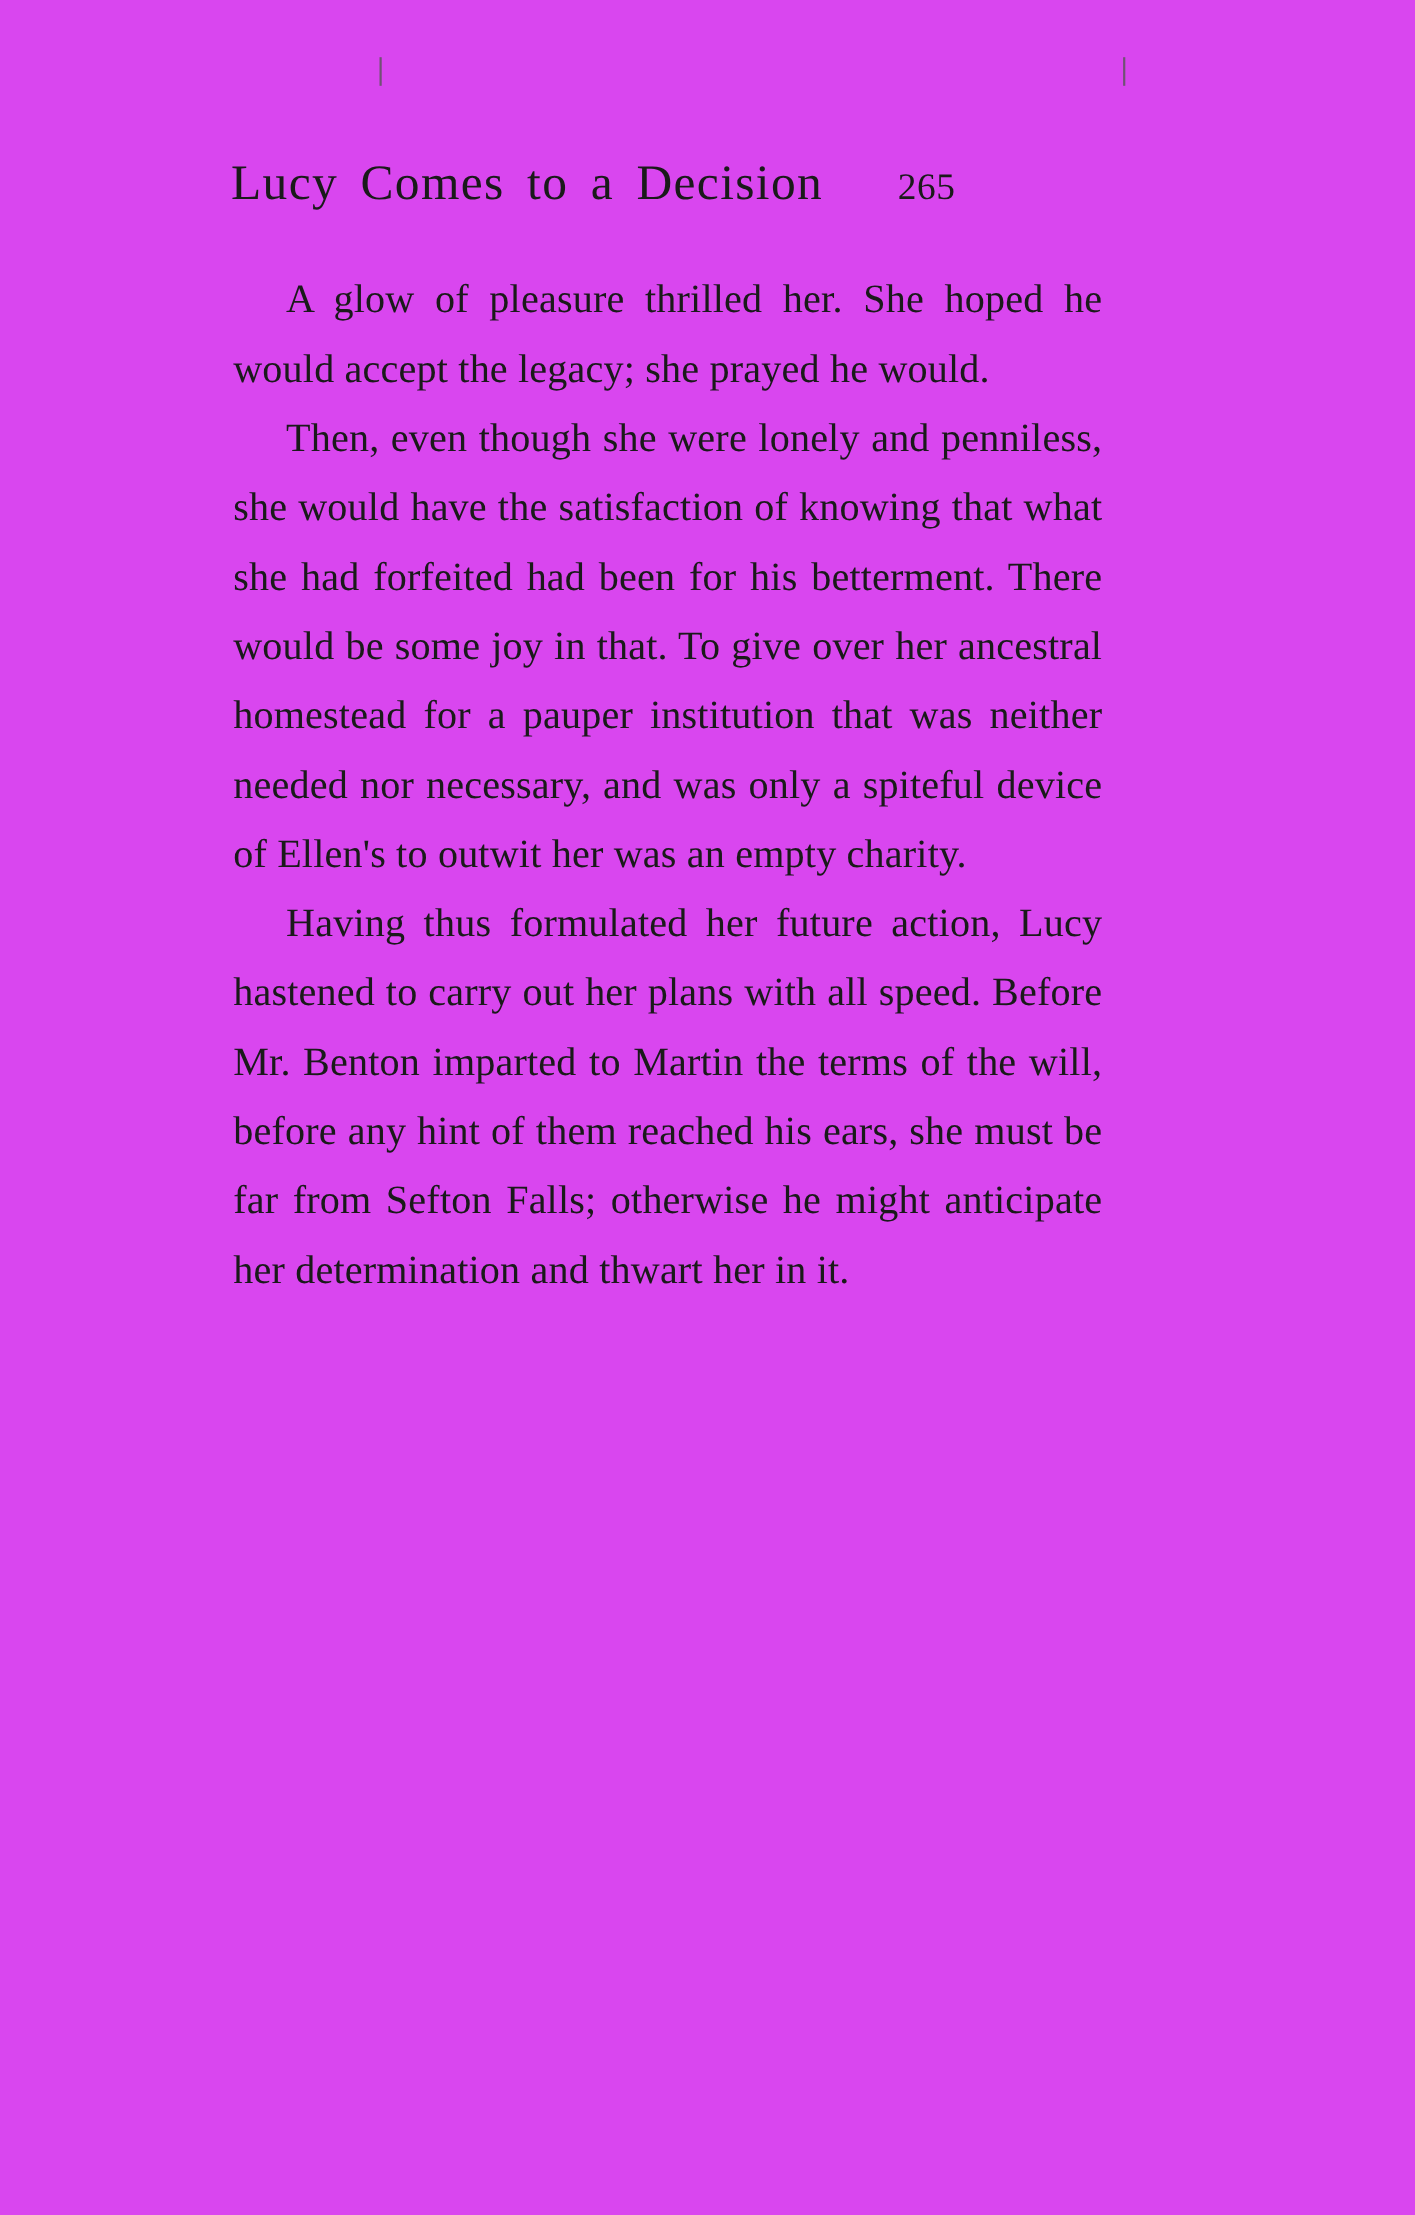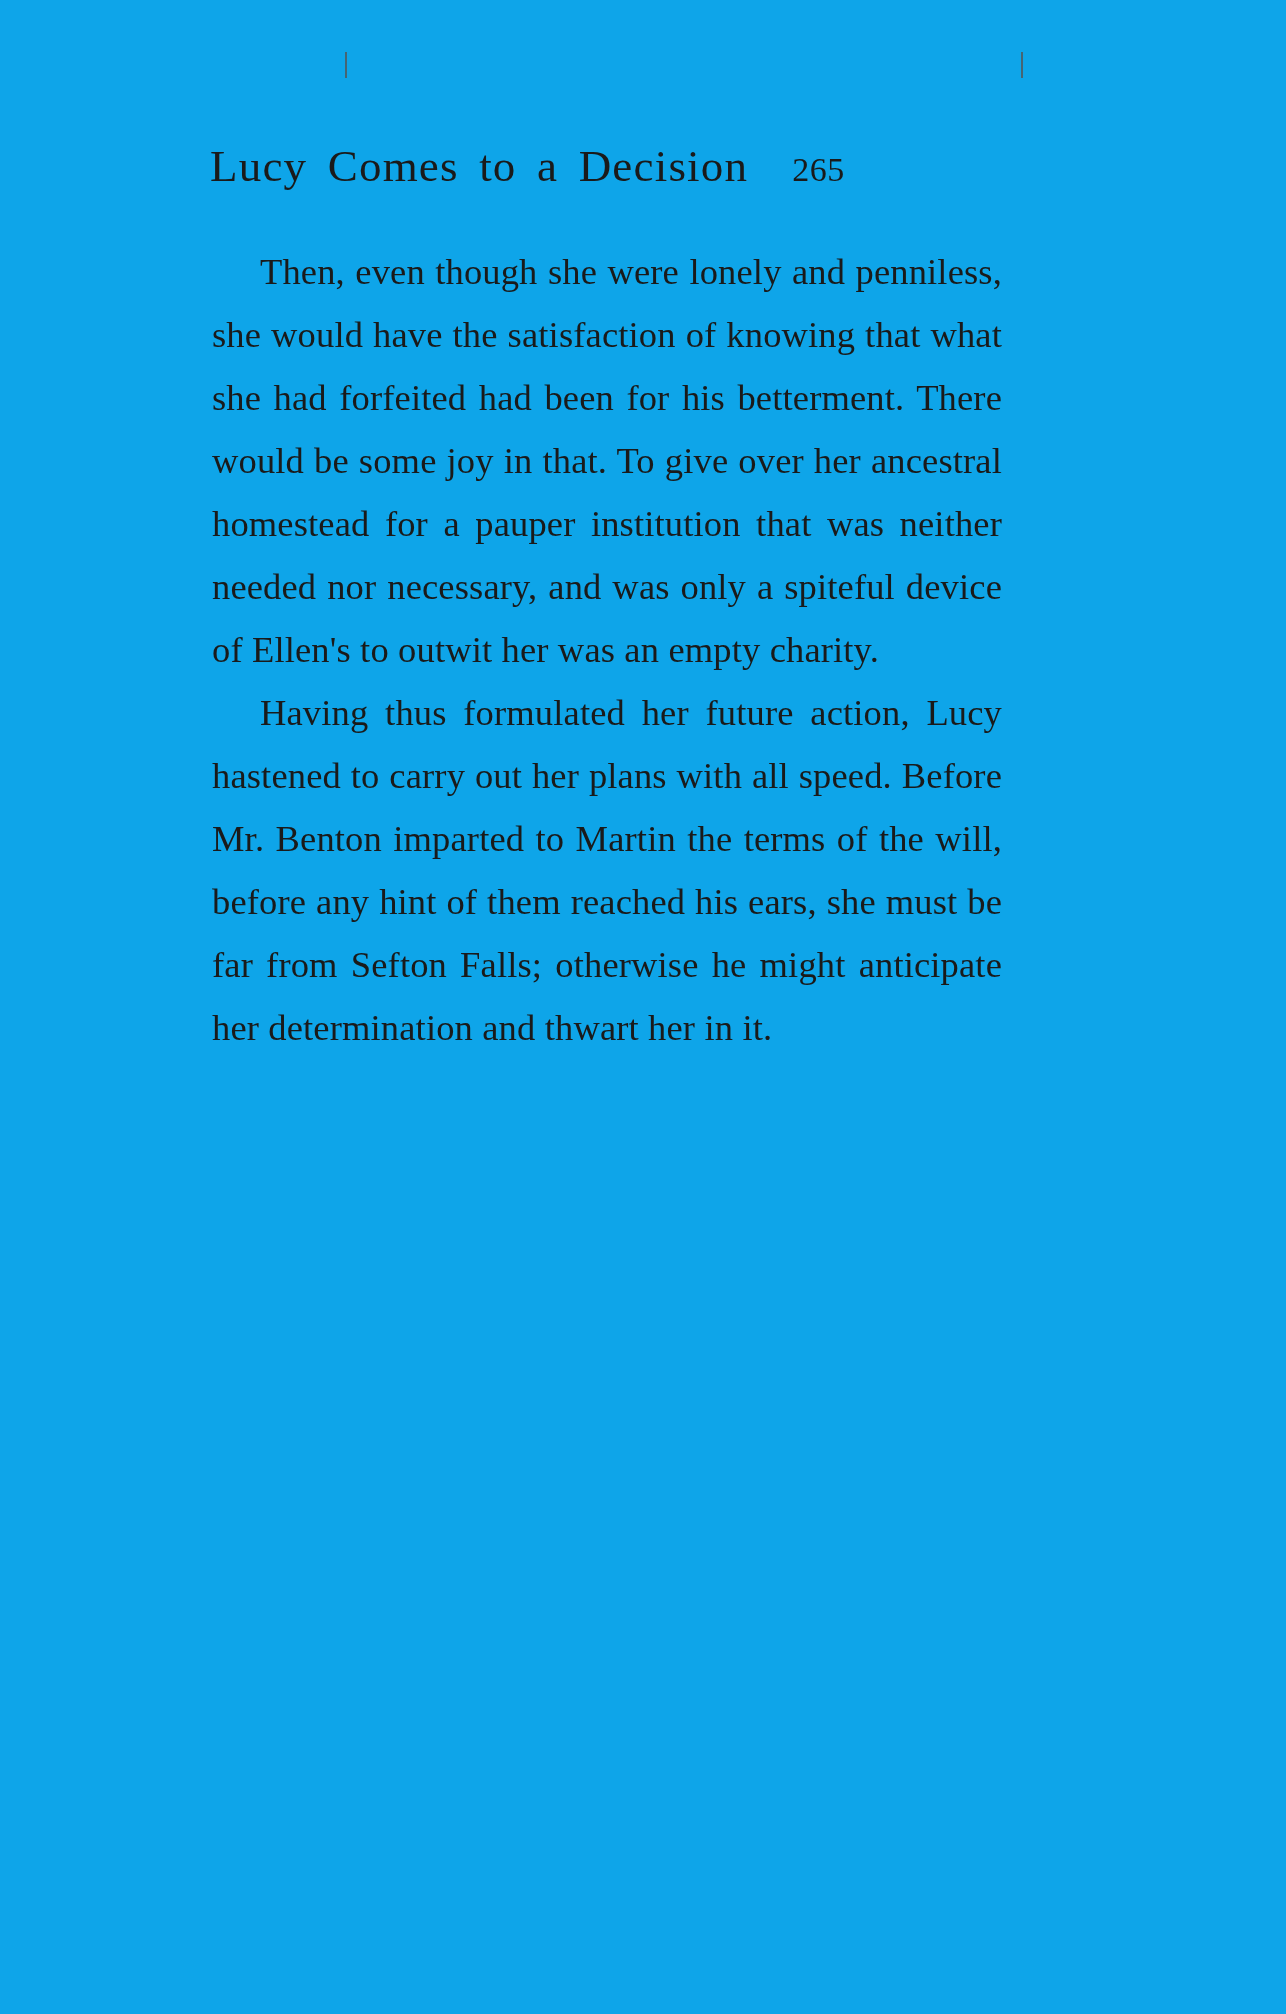--- a/index.html
+++ b/index.html
@@ -4,21 +4,21 @@
 <style>
   html, body {
     margin: 0;
     padding: 0;
     background: #ffffff;
   }
   .page {
     position: relative;
     width: 1286px;
     height: 2014px;
-    background: #0ea5e9;
+    background: #d946ef;
     overflow: hidden;
     font-family: "Liberation Serif", "DejaVu Serif", serif;
     color: #1a1a1a;
   }
   .tick {
     position: absolute;
     width: 2px;
     height: 26px;
     background: #555;
     opacity: 0.8;
@@ -36,21 +36,21 @@
     justify-content: flex-start;
   }
   .header .title {
     font-size: 45px;
     letter-spacing: 1.2px;
     white-space: nowrap;
     word-spacing: 8px;
   }
   .header .folio {
     font-size: 34px;
-    margin-left: 44px;
+    margin-left: 68px;
     letter-spacing: 0.5px;
   }
 
   .body {
     position: absolute;
     left: 212px;
     top: 240px;
     width: 790px;
   }
   .para {
@@ -70,17 +70,18 @@
 
   <div class="tick left"></div>
   <div class="tick right"></div>
 
   <div class="header">
     <span class="title">Lucy Comes to a Decision</span>
     <span class="folio">265</span>
   </div>
 
   <div class="body">
+    <p class="para indent">A glow of pleasure thrilled her.  She hoped he would accept the legacy; she prayed he would.</p>
     <p class="para indent">Then, even though she were lonely and penniless, she would have the satisfaction of knowing that what she had forfeited had been for his betterment.  There would be some joy in that.  To give over her ancestral homestead for a pauper institution that was neither needed nor necessary, and was only a spiteful device of Ellen's to outwit her was an empty charity.</p>
     <p class="para indent">Having thus formulated her future action, Lucy hastened to carry out her plans with all speed.  Before Mr. Benton imparted to Martin the terms of the will, before any hint of them reached his ears, she must be far from Sefton Falls; otherwise he might anticipate her determination and thwart her in it.</p>
   </div>
 
 </div>
 
 </body></html>

